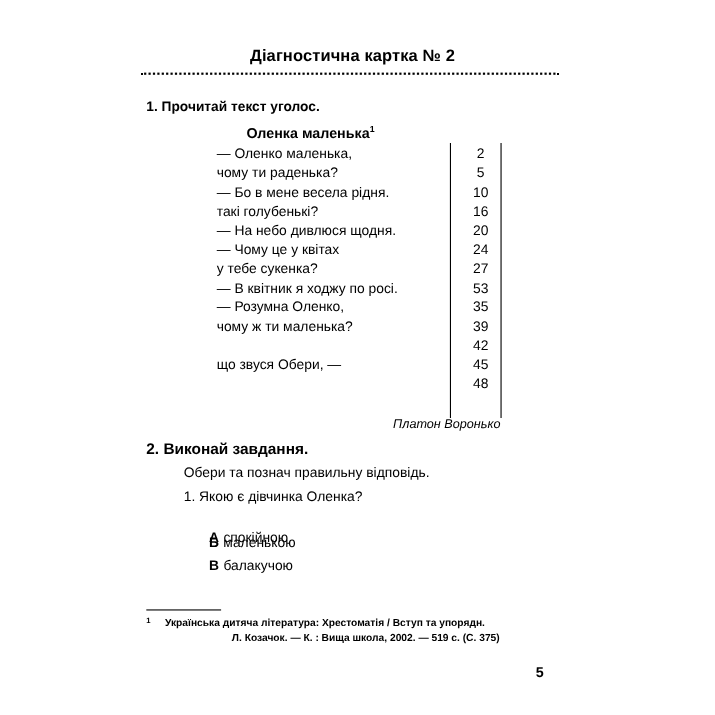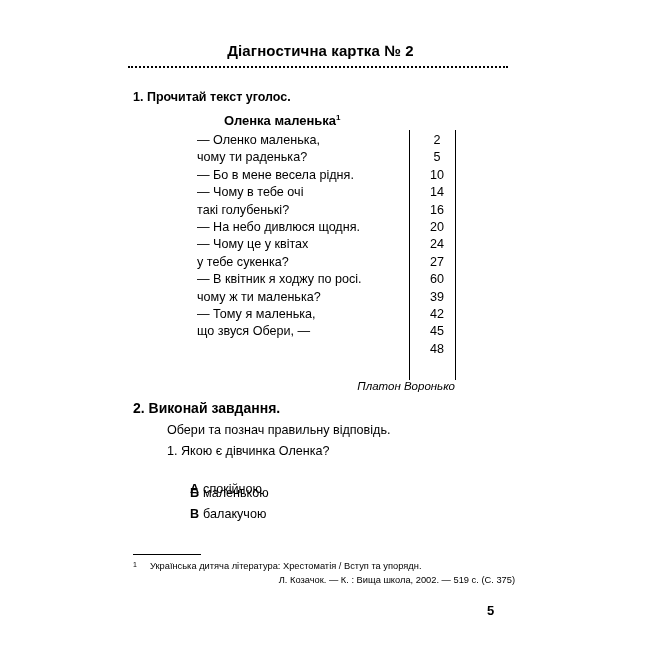--- a/index.html
+++ b/index.html
@@ -162,36 +162,37 @@
     top: 554px;
     width: 68px;
     height: 0;
     border-top: 1px solid #000;
   }
   .footnote {
     position: absolute;
     left: 133px;
     top: 560px;
     width: 382px;
+    font-weight: bold;
   }
   .footnote-marker {
     position: absolute;
     left: 0;
     top: 1px;
     font-size: 7px;
     vertical-align: super;
   }
   .footnote-body {
     margin-left: 17px;
     font-size: 9.3px;
     line-height: 13.5px;
     text-align: justify;
   }
   .footnote-body .fn-line2 {
-    text-align: right;
+    text-align: center;
   }
 
   
   .page-number {
     position: absolute;
     left: 487px;
     top: 603px;
     font-size: 13px;
     font-weight: bold;
   }
@@ -218,49 +219,48 @@
     </div>
     <div class="poem-line">
       <span class="poem-text">чому ти раденька?</span>
       <span class="poem-num">5</span>
     </div>
     <div class="poem-line">
       <span class="poem-text">— Бо в мене весела рідня.</span>
       <span class="poem-num">10</span>
     </div>
     <div class="poem-line">
-      <span class="poem-text">— Чому в тебе очі</span>
-      <span class="poem-num">14</span>
-    </div>
-    <div class="poem-line">
       <span class="poem-text">такі голубенькі?</span>
       <span class="poem-num">16</span>
     </div>
     <div class="poem-line">
       <span class="poem-text">— На небо дивлюся щодня.</span>
       <span class="poem-num">20</span>
     </div>
     <div class="poem-line">
       <span class="poem-text">— Чому це у квітах</span>
       <span class="poem-num">24</span>
     </div>
     <div class="poem-line">
       <span class="poem-text">у тебе сукенка?</span>
       <span class="poem-num">27</span>
     </div>
     <div class="poem-line">
       <span class="poem-text">— В квітник я ходжу по росі.</span>
-      <span class="poem-num">60</span>
+      <span class="poem-num">53</span>
+    </div>
+    <div class="poem-line">
+      <span class="poem-text">— Розумна Оленко,</span>
+      <span class="poem-num">35</span>
     </div>
     <div class="poem-line">
       <span class="poem-text">чому ж ти маленька?</span>
       <span class="poem-num">39</span>
     </div>
     <div class="poem-line">
-      <span class="poem-text">— Тому я маленька,</span>
       <span class="poem-num">42</span>
     </div>
     <div class="poem-line">
       <span class="poem-text">що звуся Обери, —</span>
       <span class="poem-num">45</span>
     </div>
     <div class="poem-line">
       <span class="poem-num">48</span>
     </div>
 

